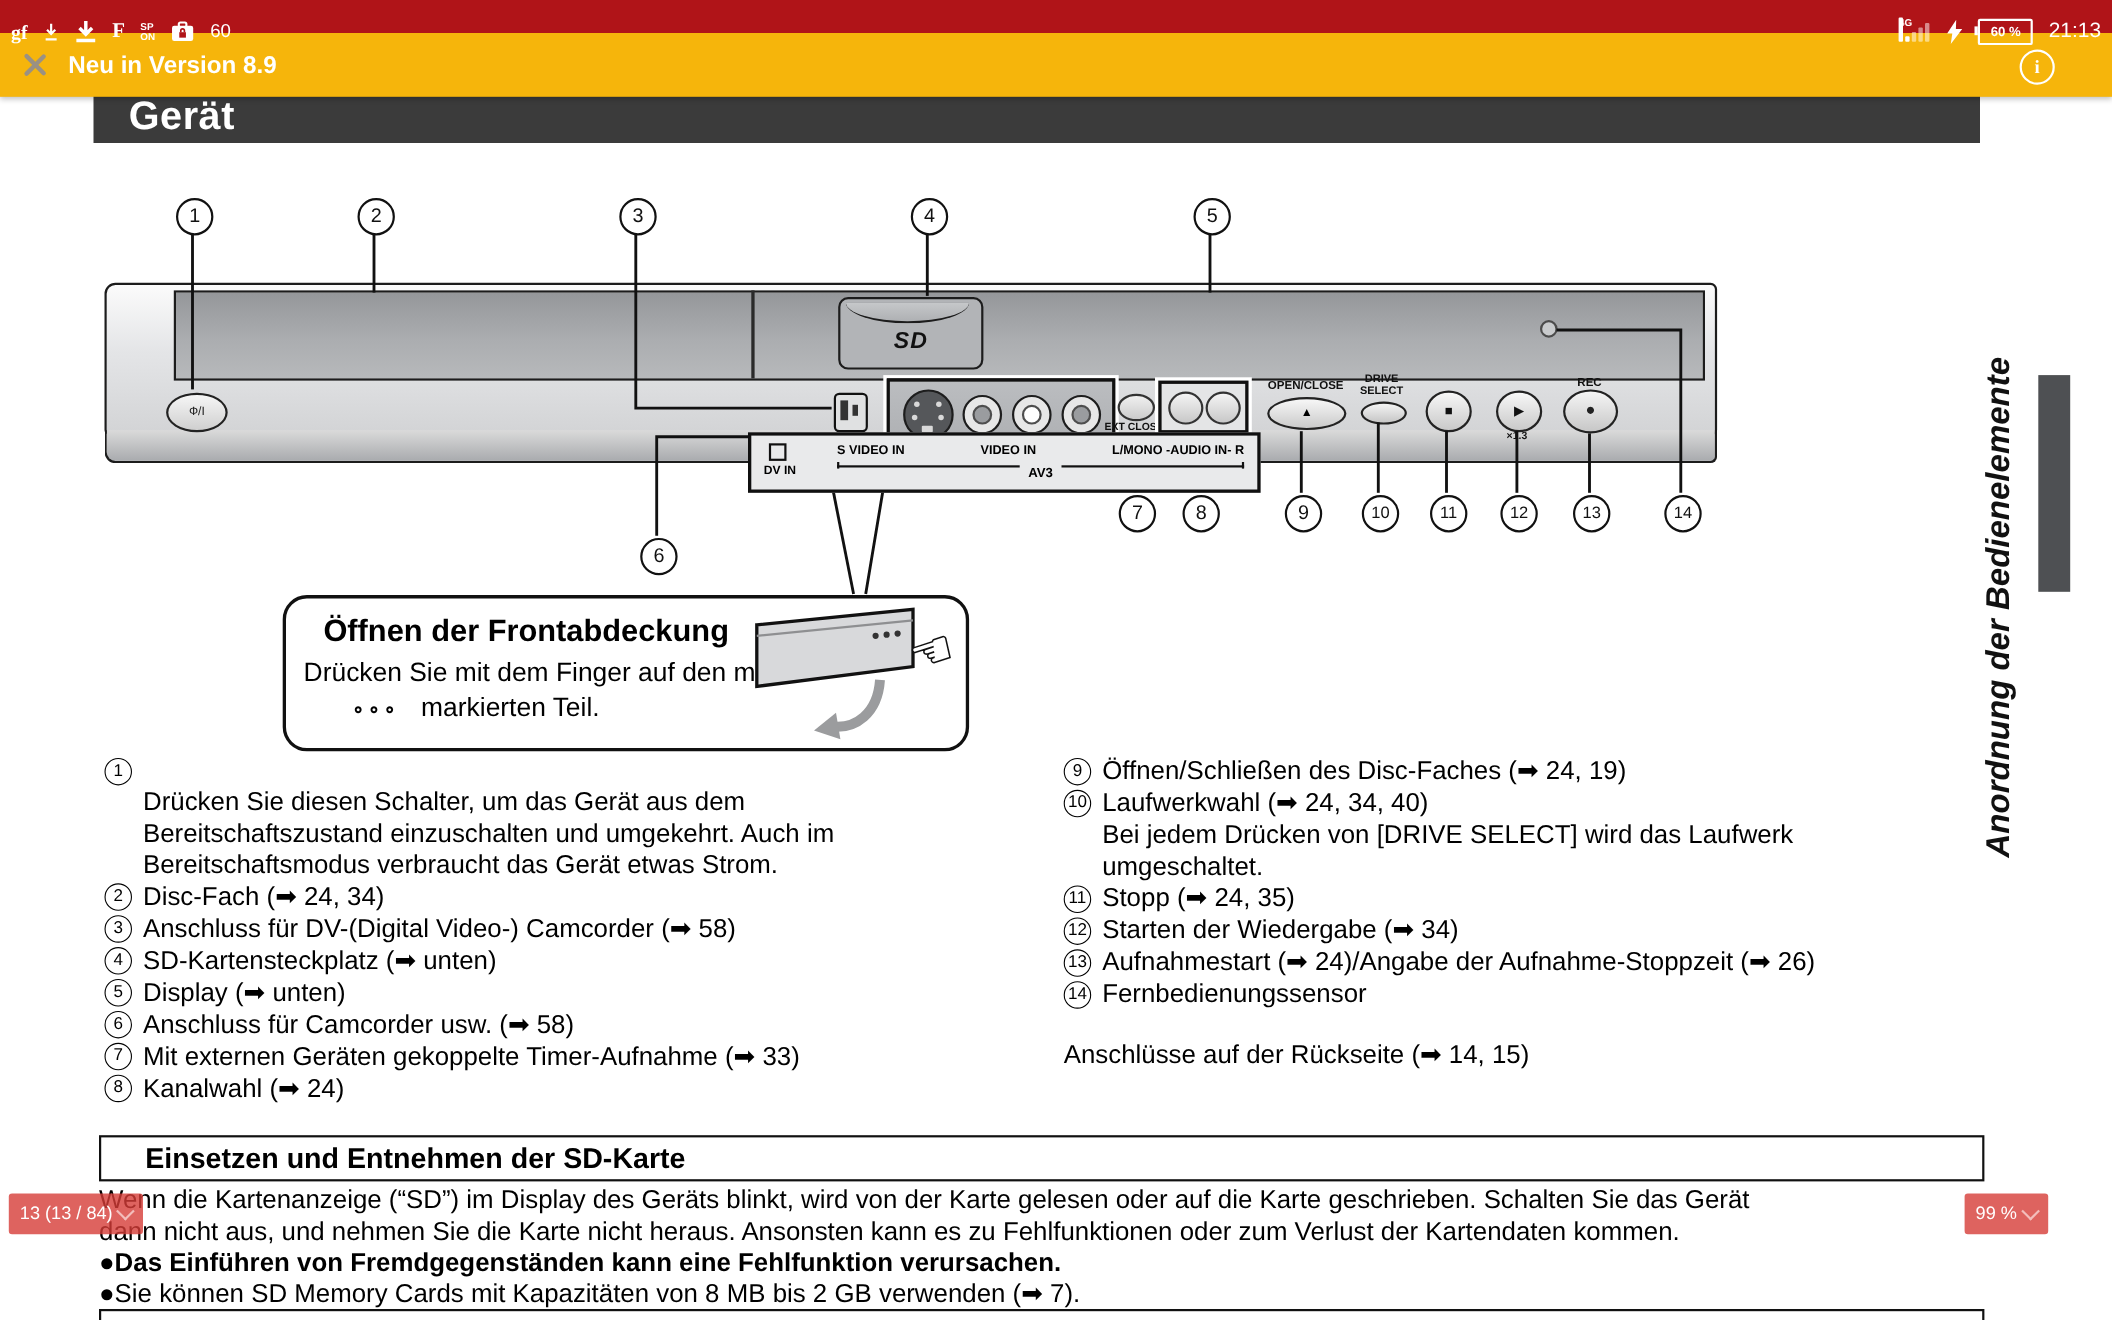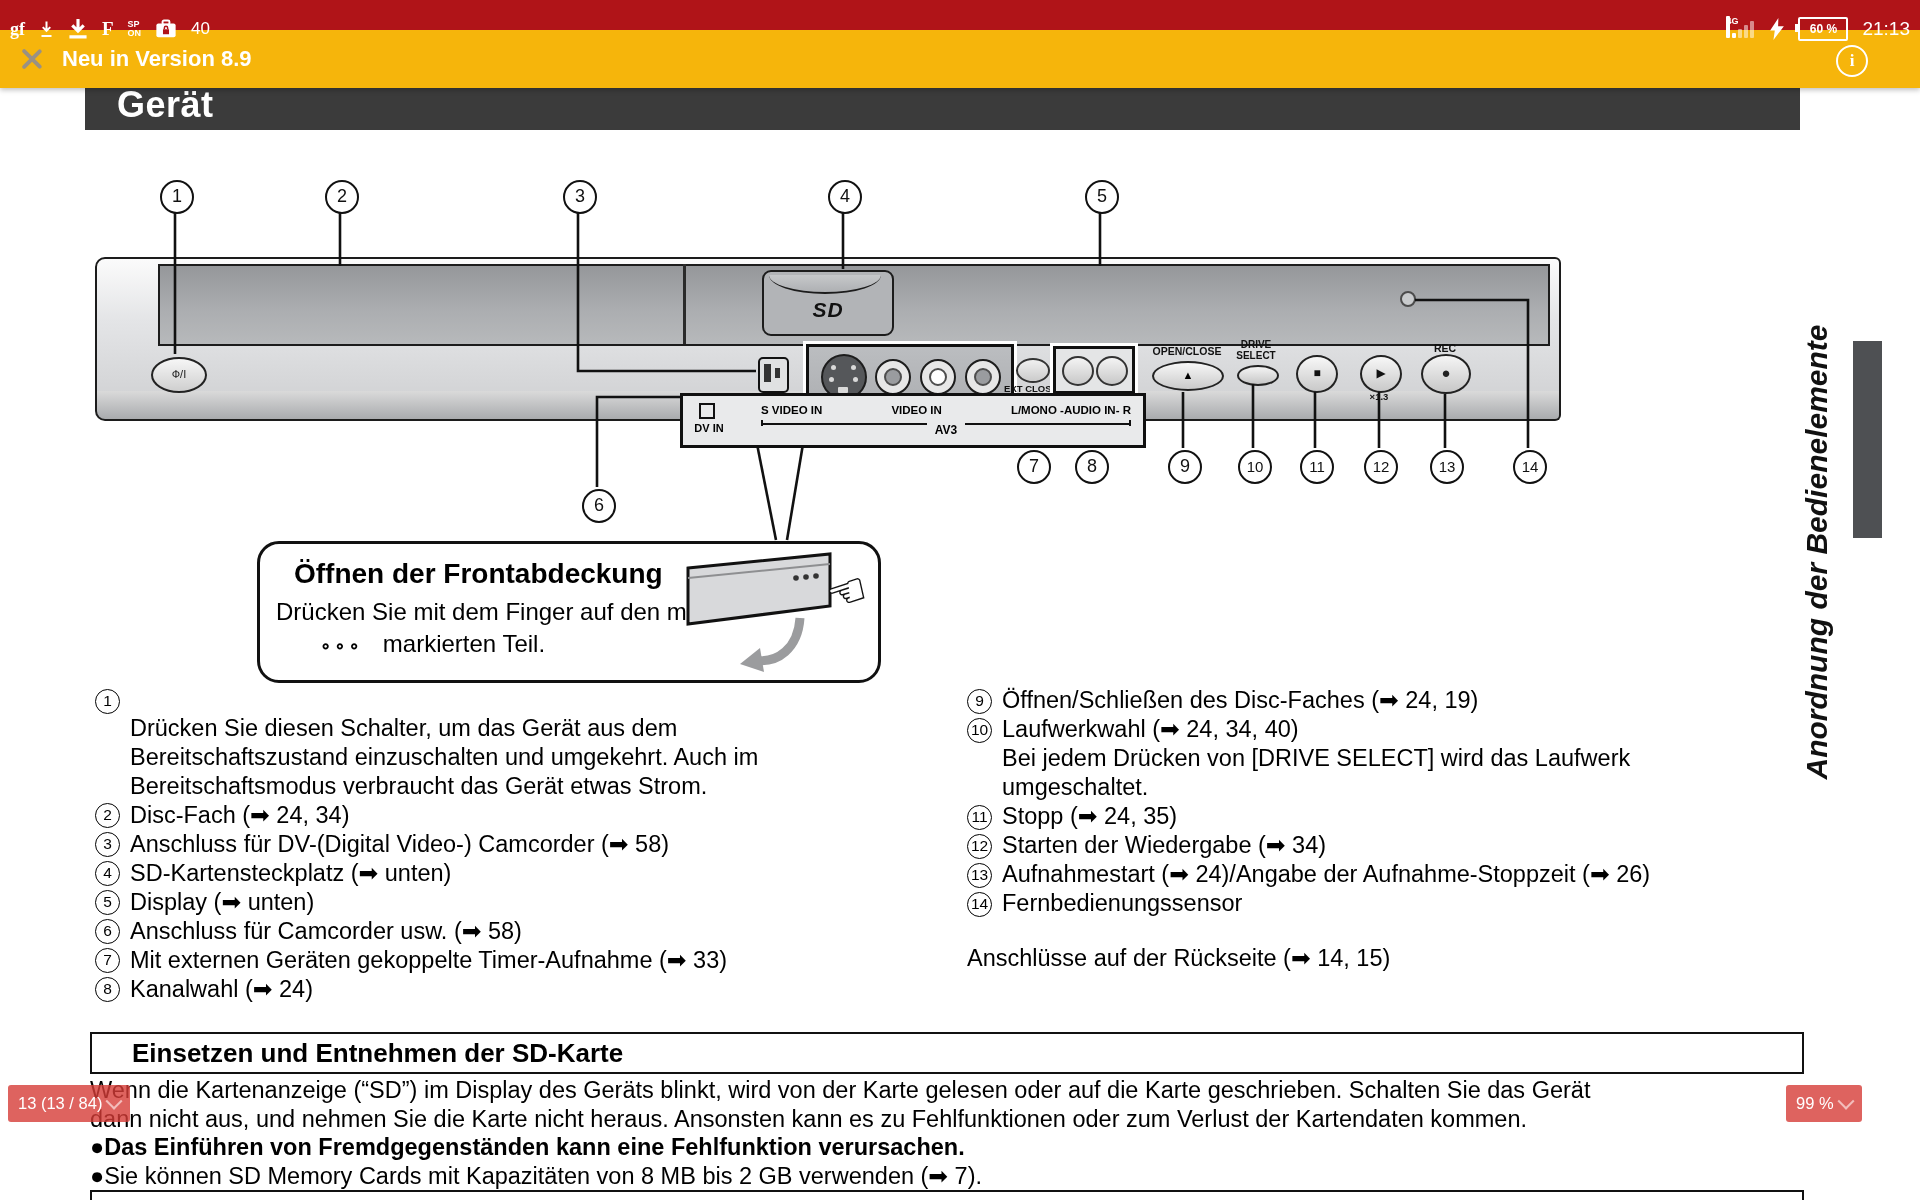--- a/index.html
+++ b/index.html
@@ -144,21 +144,21 @@
       <span class="sb-f">F</span>
       <span class="sb-sp">
         <span>SP</span><br><span>ON</span>
       </span>
       <svg width="22" height="20" viewBox="0 0 16 14">
         <rect x="1" y="3" width="14" height="10" rx="1.5" fill="#fff"></rect>
         <rect x="5.5" y="0.8" width="5" height="3" rx="1" fill="none" stroke="#fff" stroke-width="1.4"></rect>
         <rect x="5.8" y="7.2" width="4.4" height="3.6" fill="#b01418"></rect>
         <path d="M6.8 7.2v-1a1.2 1.2 0 0 1 2.4 0v1" stroke="#b01418" stroke-width="1.1" fill="none"></path>
       </svg>
-      <span class="sb-count">40</span>
+      <span class="sb-count">60</span>
     </div>
     <div class="sb-right">
       <span class="sig">
         <span class="s4g">4G</span>
         <span style="left:2px;height:5px;opacity:1;"></span>
         <span style="left:8px;height:9px;opacity:.5;"></span>
         <span style="left:14px;height:13px;opacity:.5;"></span>
         <span style="left:20px;height:17px;opacity:.5;"></span>
       </span>
       <svg width="14" height="22" viewBox="0 0 10 16">

